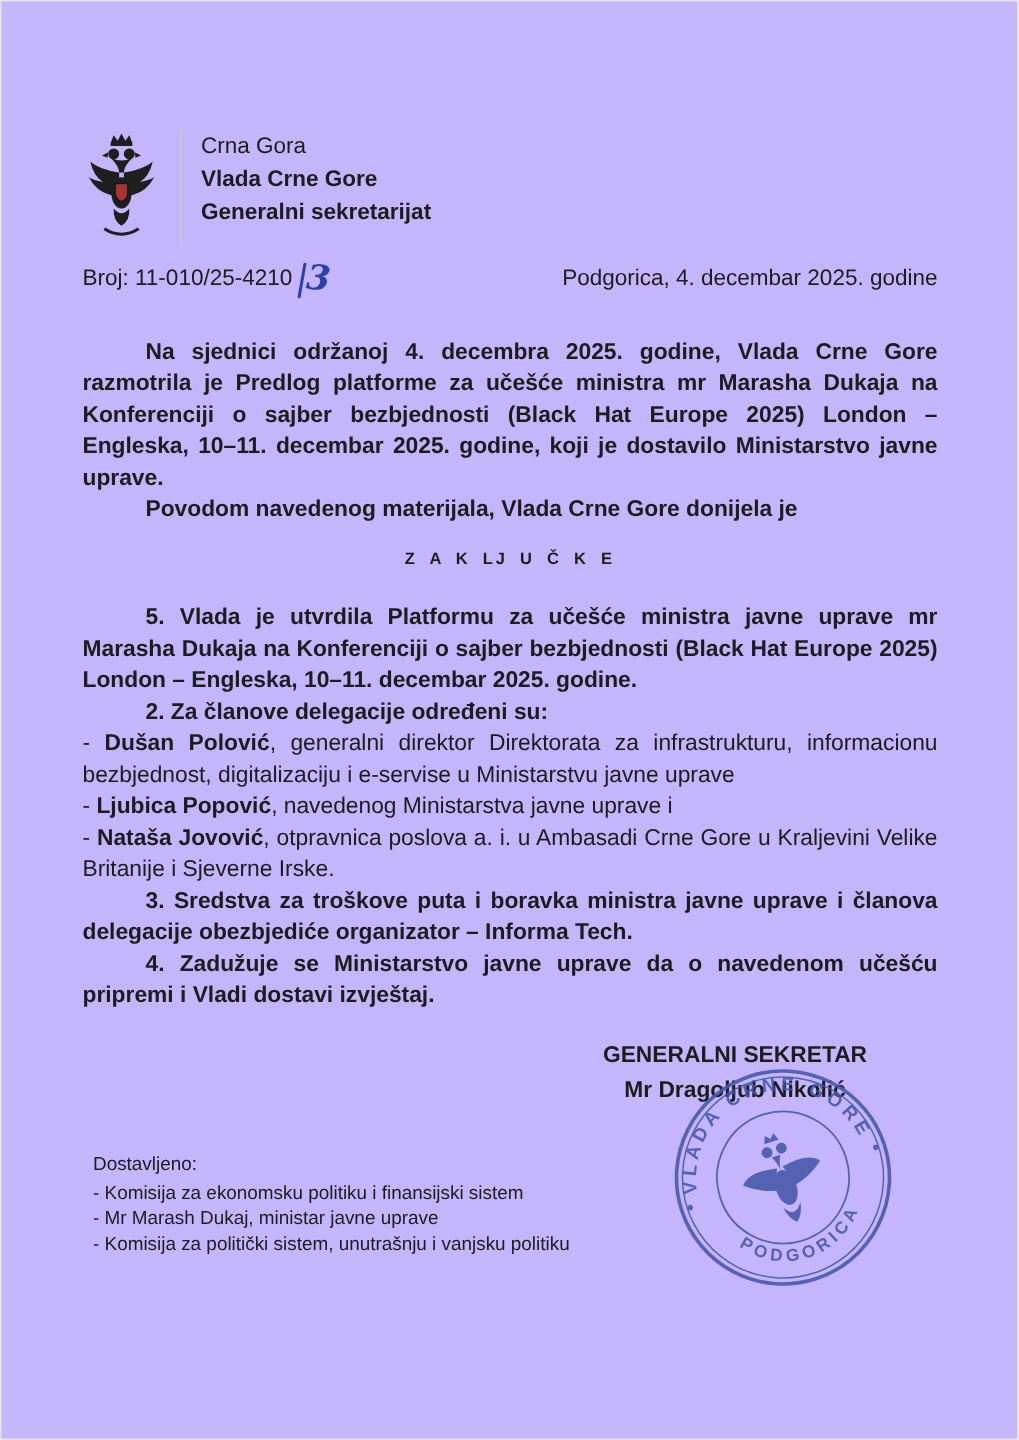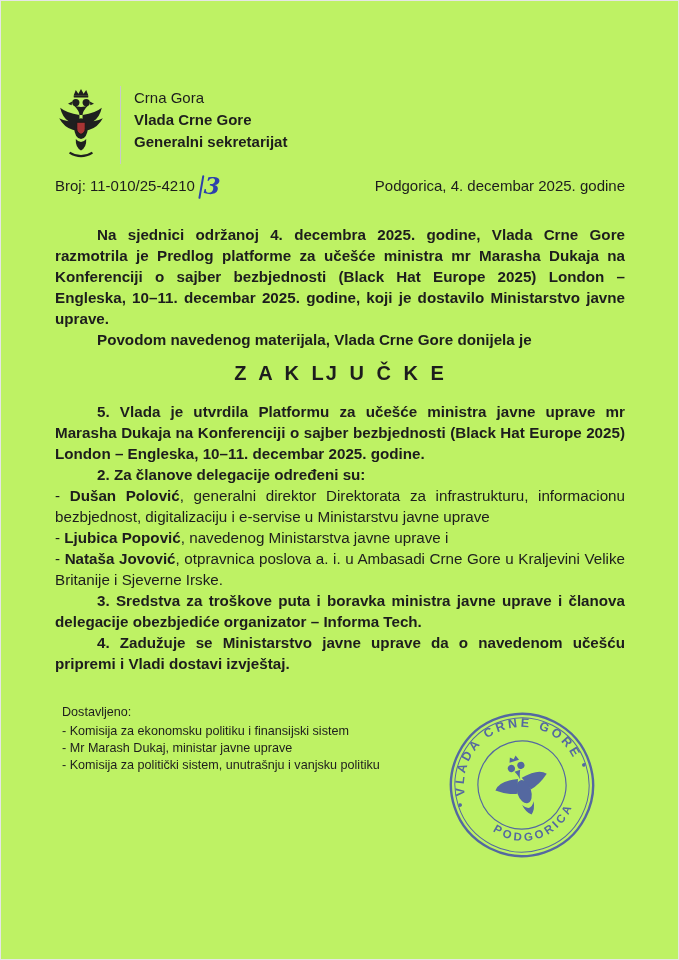--- a/index.html
+++ b/index.html
@@ -1,19 +1,19 @@
 <!DOCTYPE html>
 <html><head>
 <meta charset="utf-8">
 <style>
   html, body { margin: 0; padding: 0; background: #ffffff; }
   .page {
     position: relative;
     width: 679px; height: 960px;
-    background: #bef264;
+    background: #c4b5fd;
     font-family: "Liberation Sans", sans-serif;
     color: #1d1d1d;
     overflow: hidden;
     box-shadow: inset 0 0 0 1px #e6e6e6;
   }
   
   .letterhead { position: absolute; top: 86px; left: 55px; display: flex; gap: 13px; }
   .emblem svg { width: 52px; height: 80px; display: block; }
   .lh-divider { width: 1px; background: #c9c9c9; height: 78px; }
   .letterhead-text { padding-top: 3px; }
@@ -37,21 +37,21 @@
   
   .doc-body {
     position: absolute; top: 224px; left: 55px; width: 570px;
     font-size: 15.2px; line-height: 21px;
   }
   .doc-body p { margin: 0; }
   .ind { text-indent: 42px; font-weight: bold; }
   .just { text-align: justify; }
   .conclusions-heading {
     margin: 13px 0 17px 0; text-align: center;
-    font-size: 20px; font-weight: bold; letter-spacing: 2px; word-spacing: 3px;
+    font-size: 11px; font-weight: bold; letter-spacing: 2px; word-spacing: 3px;
   }
   
   .signature {
     margin-top: 18px; width: 250px; margin-left: auto; margin-right: 10px;
     text-align: center; font-weight: bold; font-size: 15.2px; line-height: 23px;
   }
   
   .distribution { margin-top: 30px; margin-left: 7px; font-size: 12.6px; line-height: 17px; }
   .dist-label { font-weight: normal; margin-bottom: 2px; }
   
@@ -113,20 +113,24 @@
     <p class="ind just"><span>5. Vlada je utvrdila Platformu za učešće ministra javne uprave </span><b>mr Marasha Dukaja</b><span> na Konferenciji o sajber bezbjednosti (Black Hat Europe 2025) London – Engleska, 10–11. decembar 2025. godine.</span></p>
     <p class="ind">2. Za članove delegacije određeni su:</p>
 
     <p class="just"><span>- </span><b>Dušan Polović</b><span>, generalni direktor Direktorata za infrastrukturu, informacionu bezbjednost, digitalizaciju i e-servise u Ministarstvu javne uprave</span></p>
     <p class="just"><span>- </span><b>Ljubica Popović</b><span>, navedenog Ministarstva javne uprave i</span></p>
     <p class="just"><span>- </span><b>Nataša Jovović</b><span>, otpravnica poslova a. i. u Ambasadi Crne Gore u Kraljevini Velike Britanije i Sjeverne Irske.</span></p>
 
     <p class="ind just">3. Sredstva za troškove puta i boravka ministra javne uprave i članova delegacije obezbjediće organizator – Informa Tech.</p>
     <p class="ind just">4. Zadužuje se Ministarstvo javne uprave da o navedenom učešću pripremi i Vladi dostavi izvještaj.</p>
 
+    <div class="signature">
+      <div>GENERALNI SEKRETAR</div>
+      <div>Mr Dragoljub Nikolić</div>
+    </div>
 
     <div class="distribution">
       <div class="dist-label">Dostavljeno:</div>
       <div>- Komisija za ekonomsku politiku i finansijski sistem</div>
       <div>- Mr Marash Dukaj, ministar javne uprave</div>
       <div>- Komisija za politički sistem, unutrašnju i vanjsku politiku</div>
     </div>
   </main>
 
   <div class="stamp">

